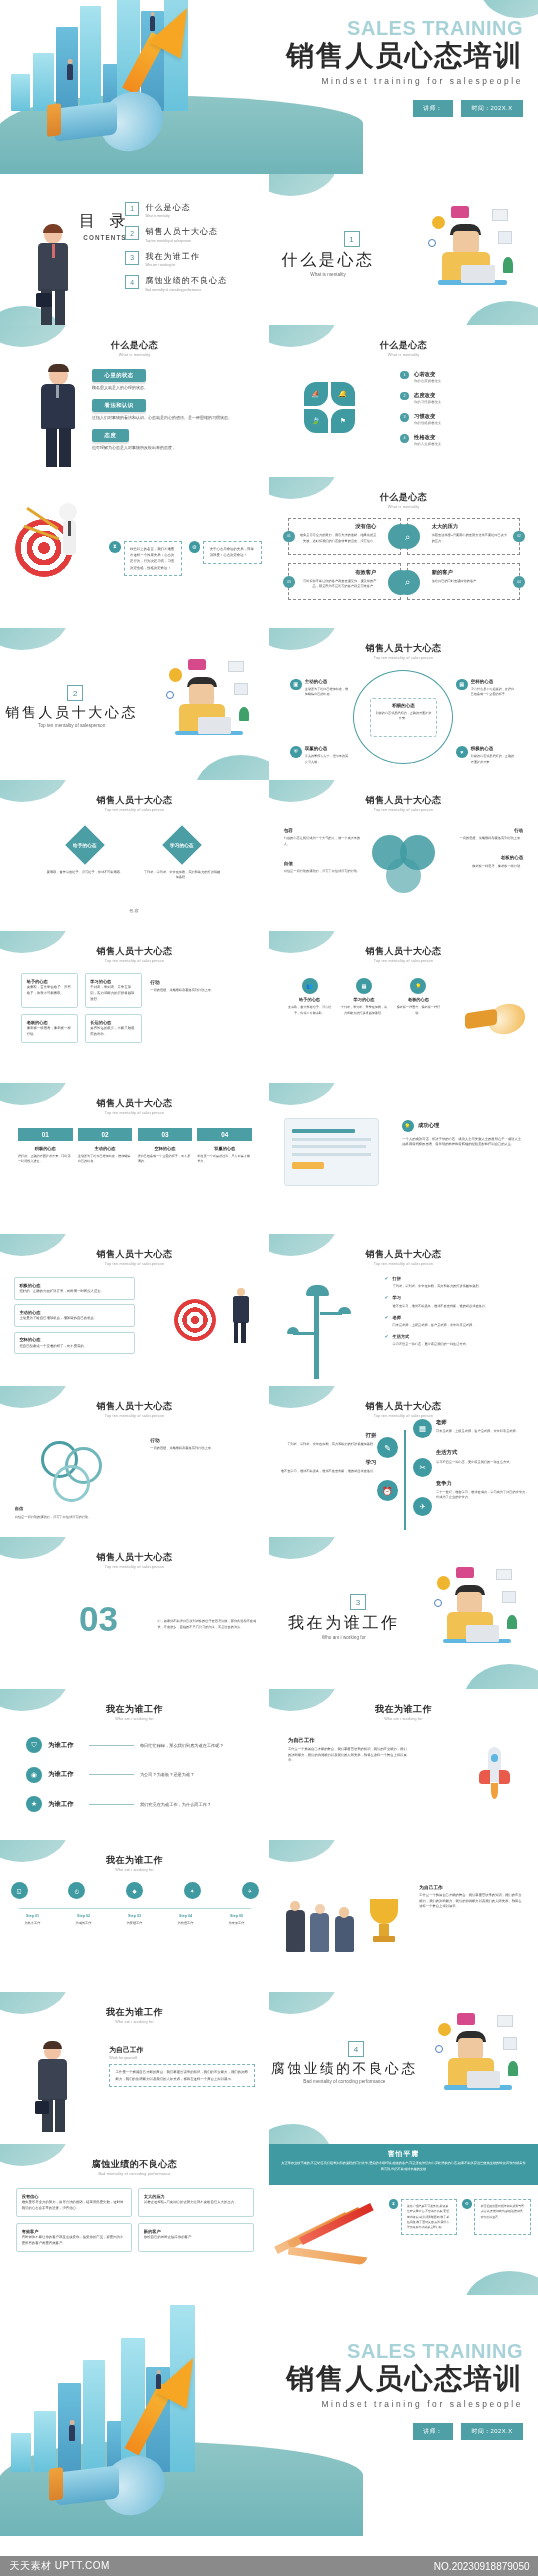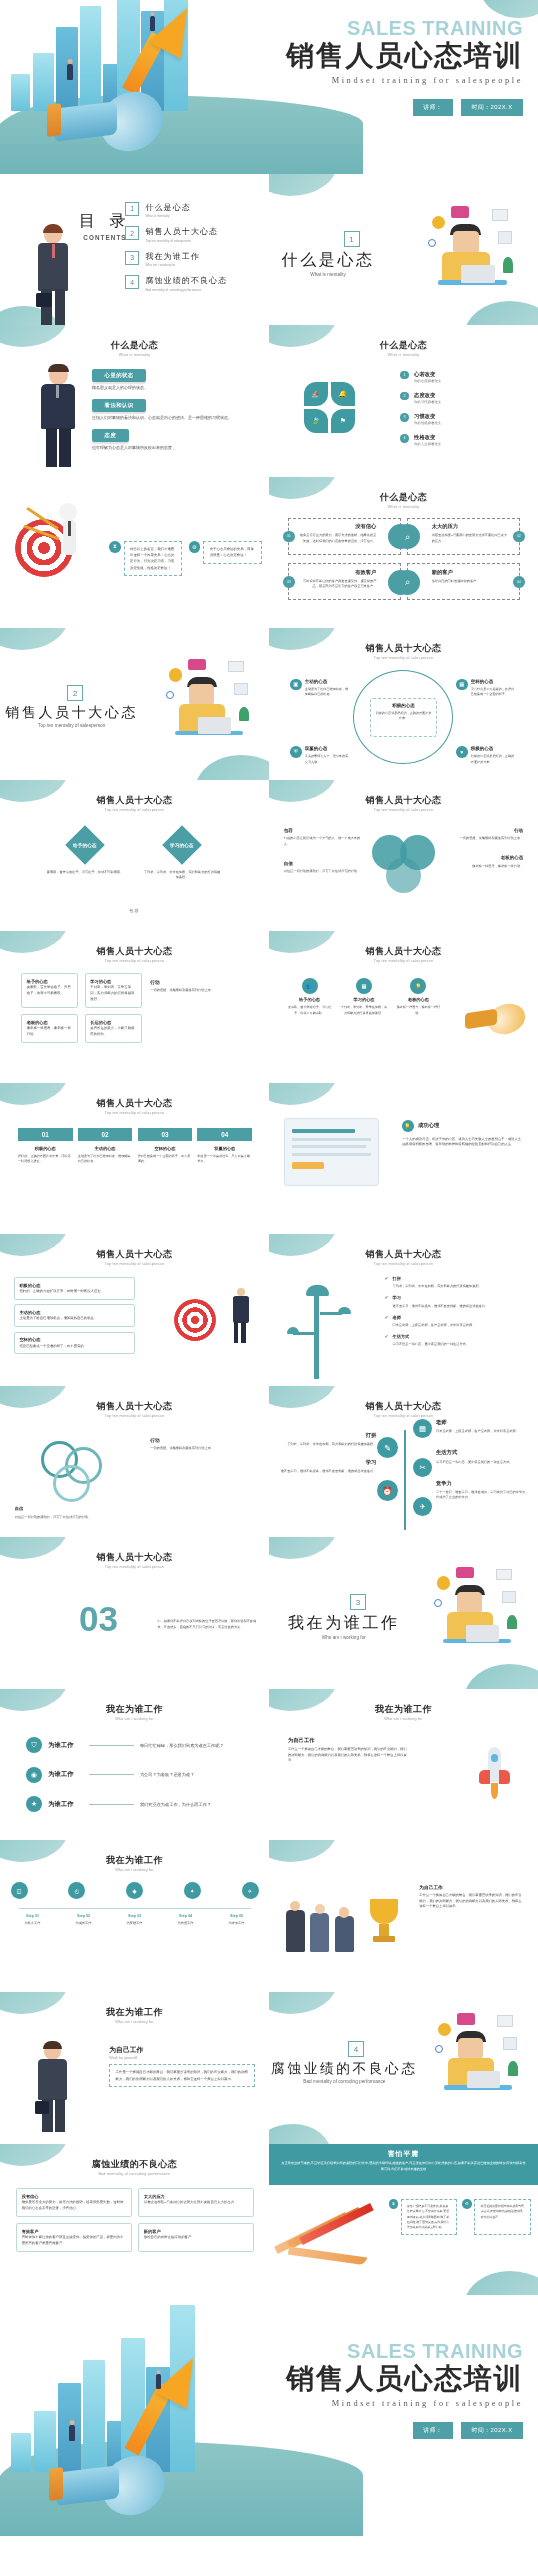--- a/index.html
+++ b/index.html
@@ -83,21 +83,21 @@
     letter-spacing: 1.6px;
     line-height: 1.15;
     margin-top: 2.1px;
     font-family: "DejaVu Sans", "Liberation Sans", sans-serif;
   }
   .t-sub {
     font-size: 8.4px;
     color: #5b5b5b;
     letter-spacing: 2.6px;
     margin-top: 4.2px;
-    font-family: Liberation Serif, serif;
+    font-family: Liberation Sans, sans-serif;
   }
   .t-chips { margin-top: 13.7px; display: flex; gap: 8.4px; justify-content: flex-end; }
   .chip {
     background: #4ea0a6;
     color: #fff;
     font-size: 5.8px;
     padding: 3.7px 10.5px;
     letter-spacing: 0.5px;
   }
 
@@ -1158,15 +1158,19 @@
       <div class="t-en">SALES TRAINING</div>
       <div class="t-cn">销售人员心态培训</div>
       <div class="t-sub">Mindset training for salespeople</div>
       <div class="t-chips">
         <span class="chip">讲师：</span>
         <span class="chip">时间：202X.X</span>
       </div>
     </div>
   </div>
 
+  <div class="footer">
+    <div class="left">天天素材 UPTT.COM</div>
+    <div class="right">NO.20230918879050</div>
+  </div>
 
 </div>
 
 
 </body></html>

